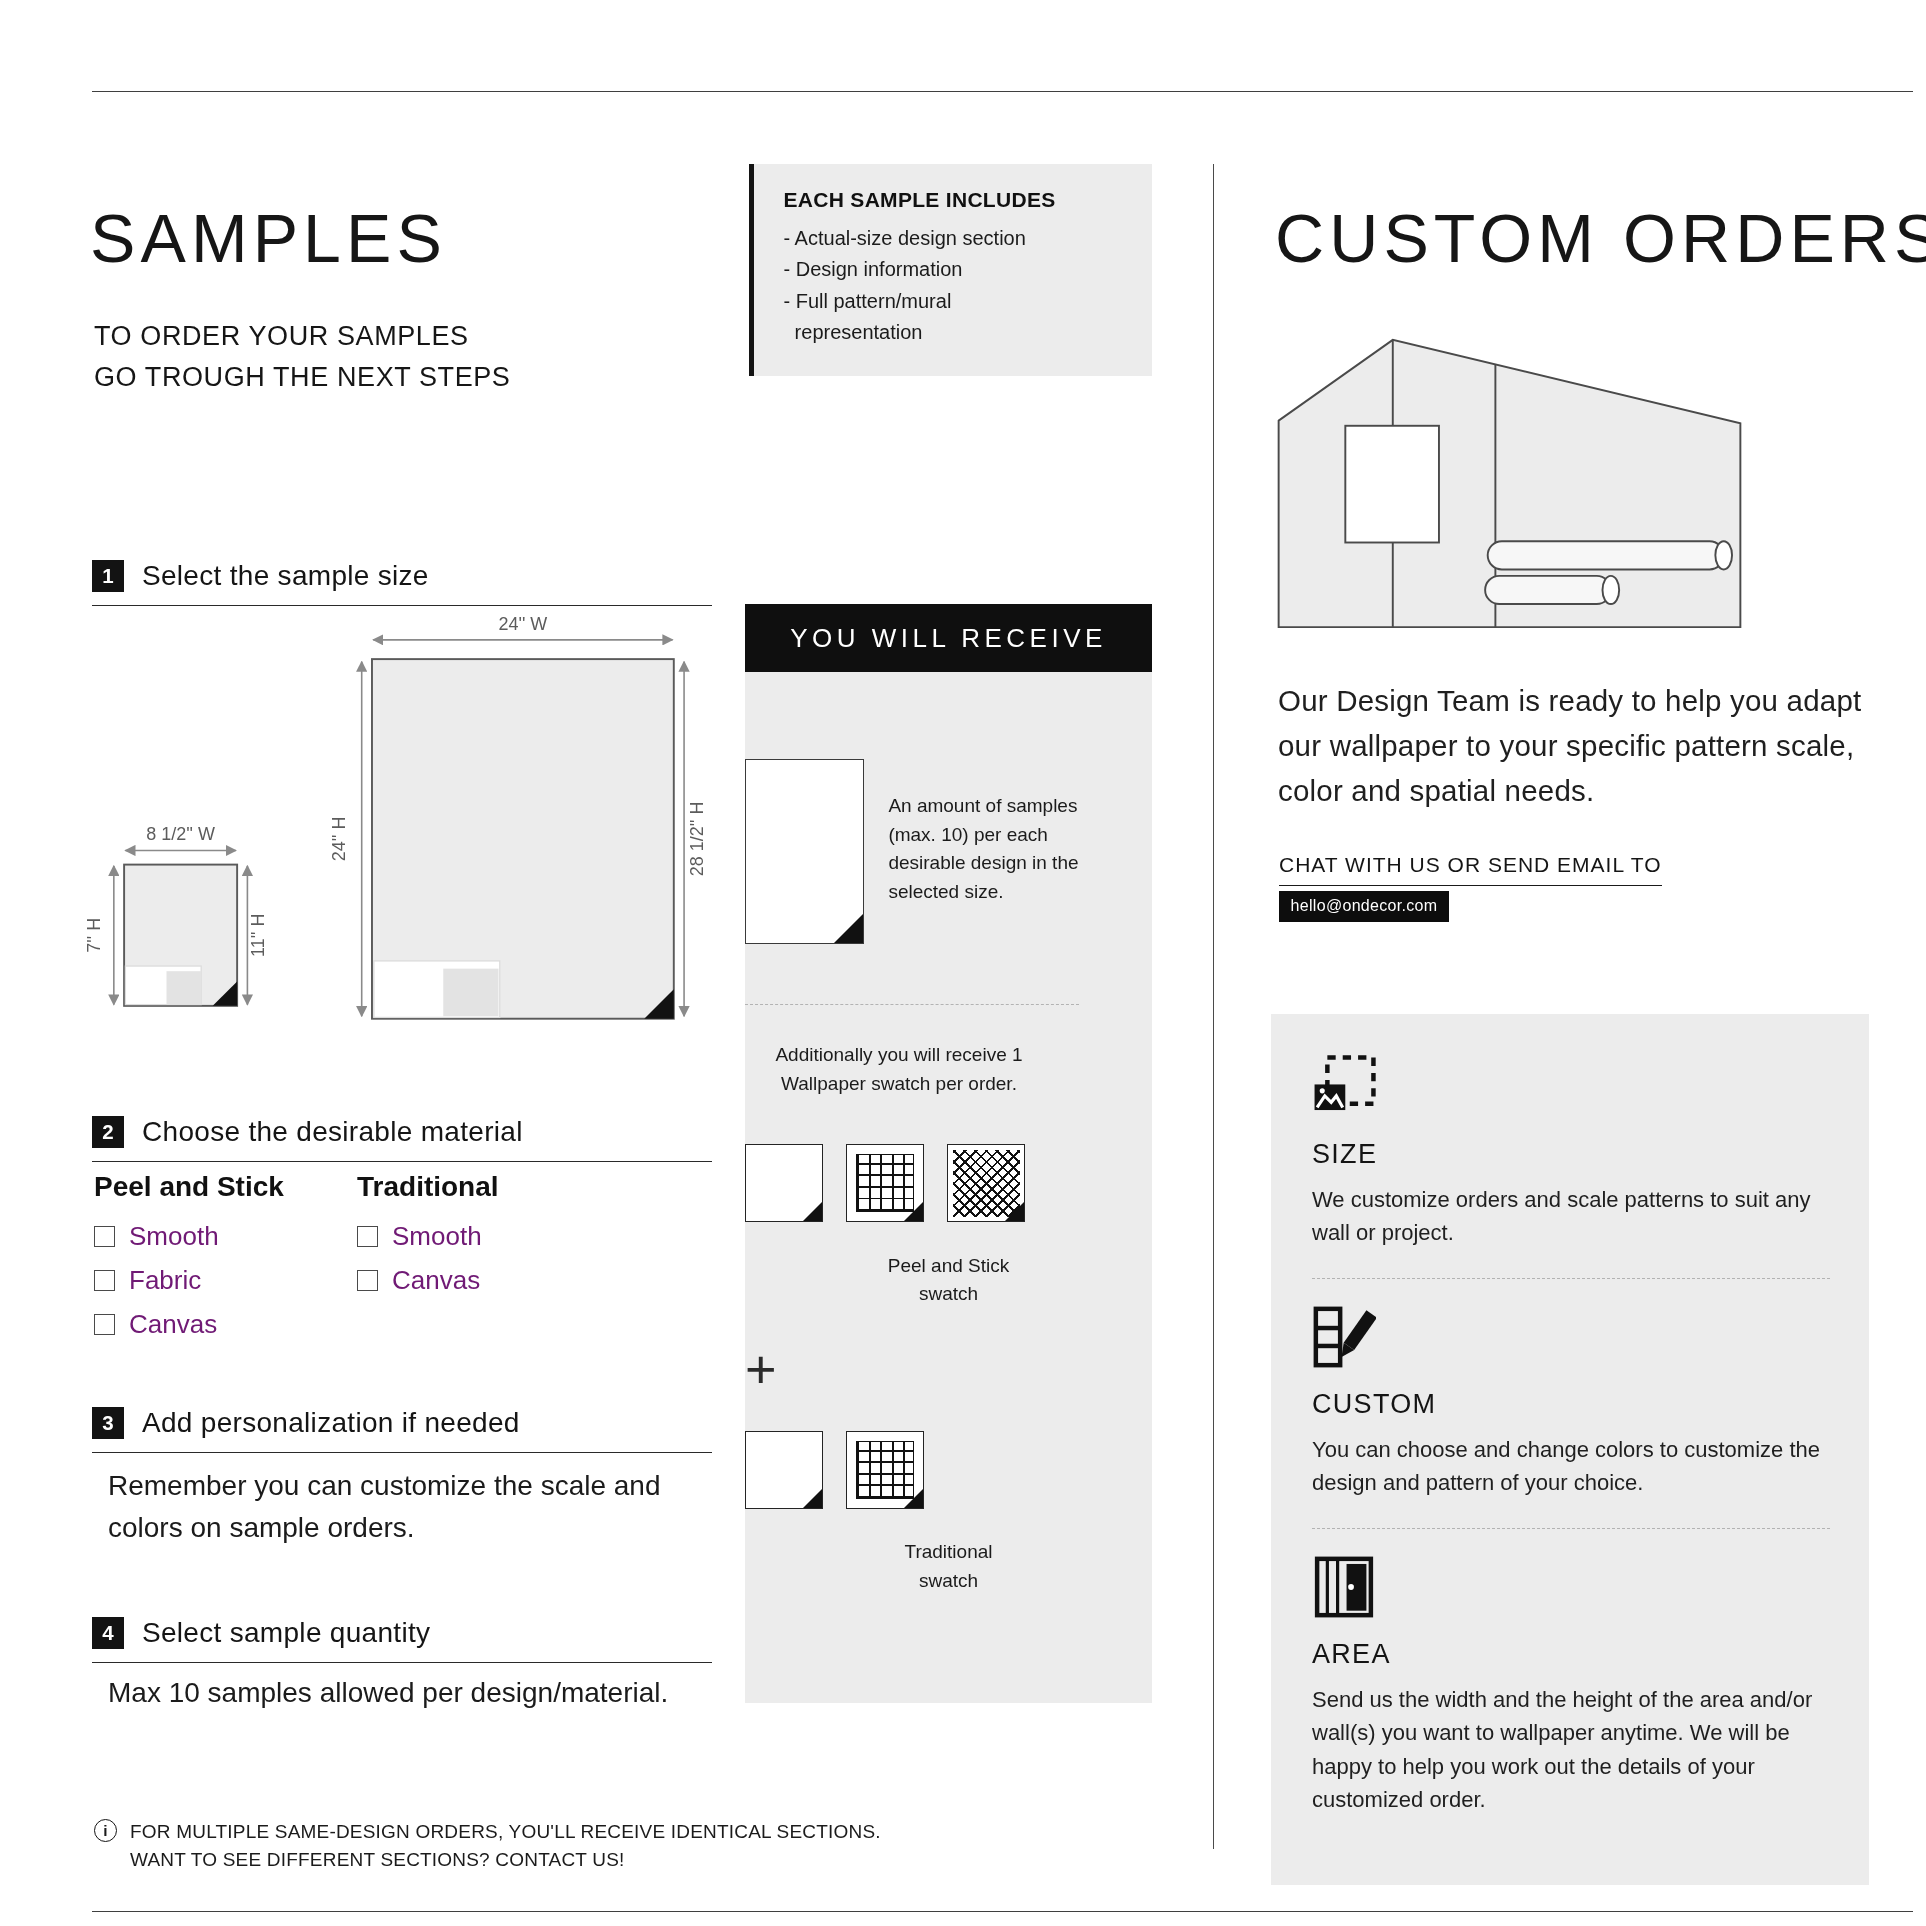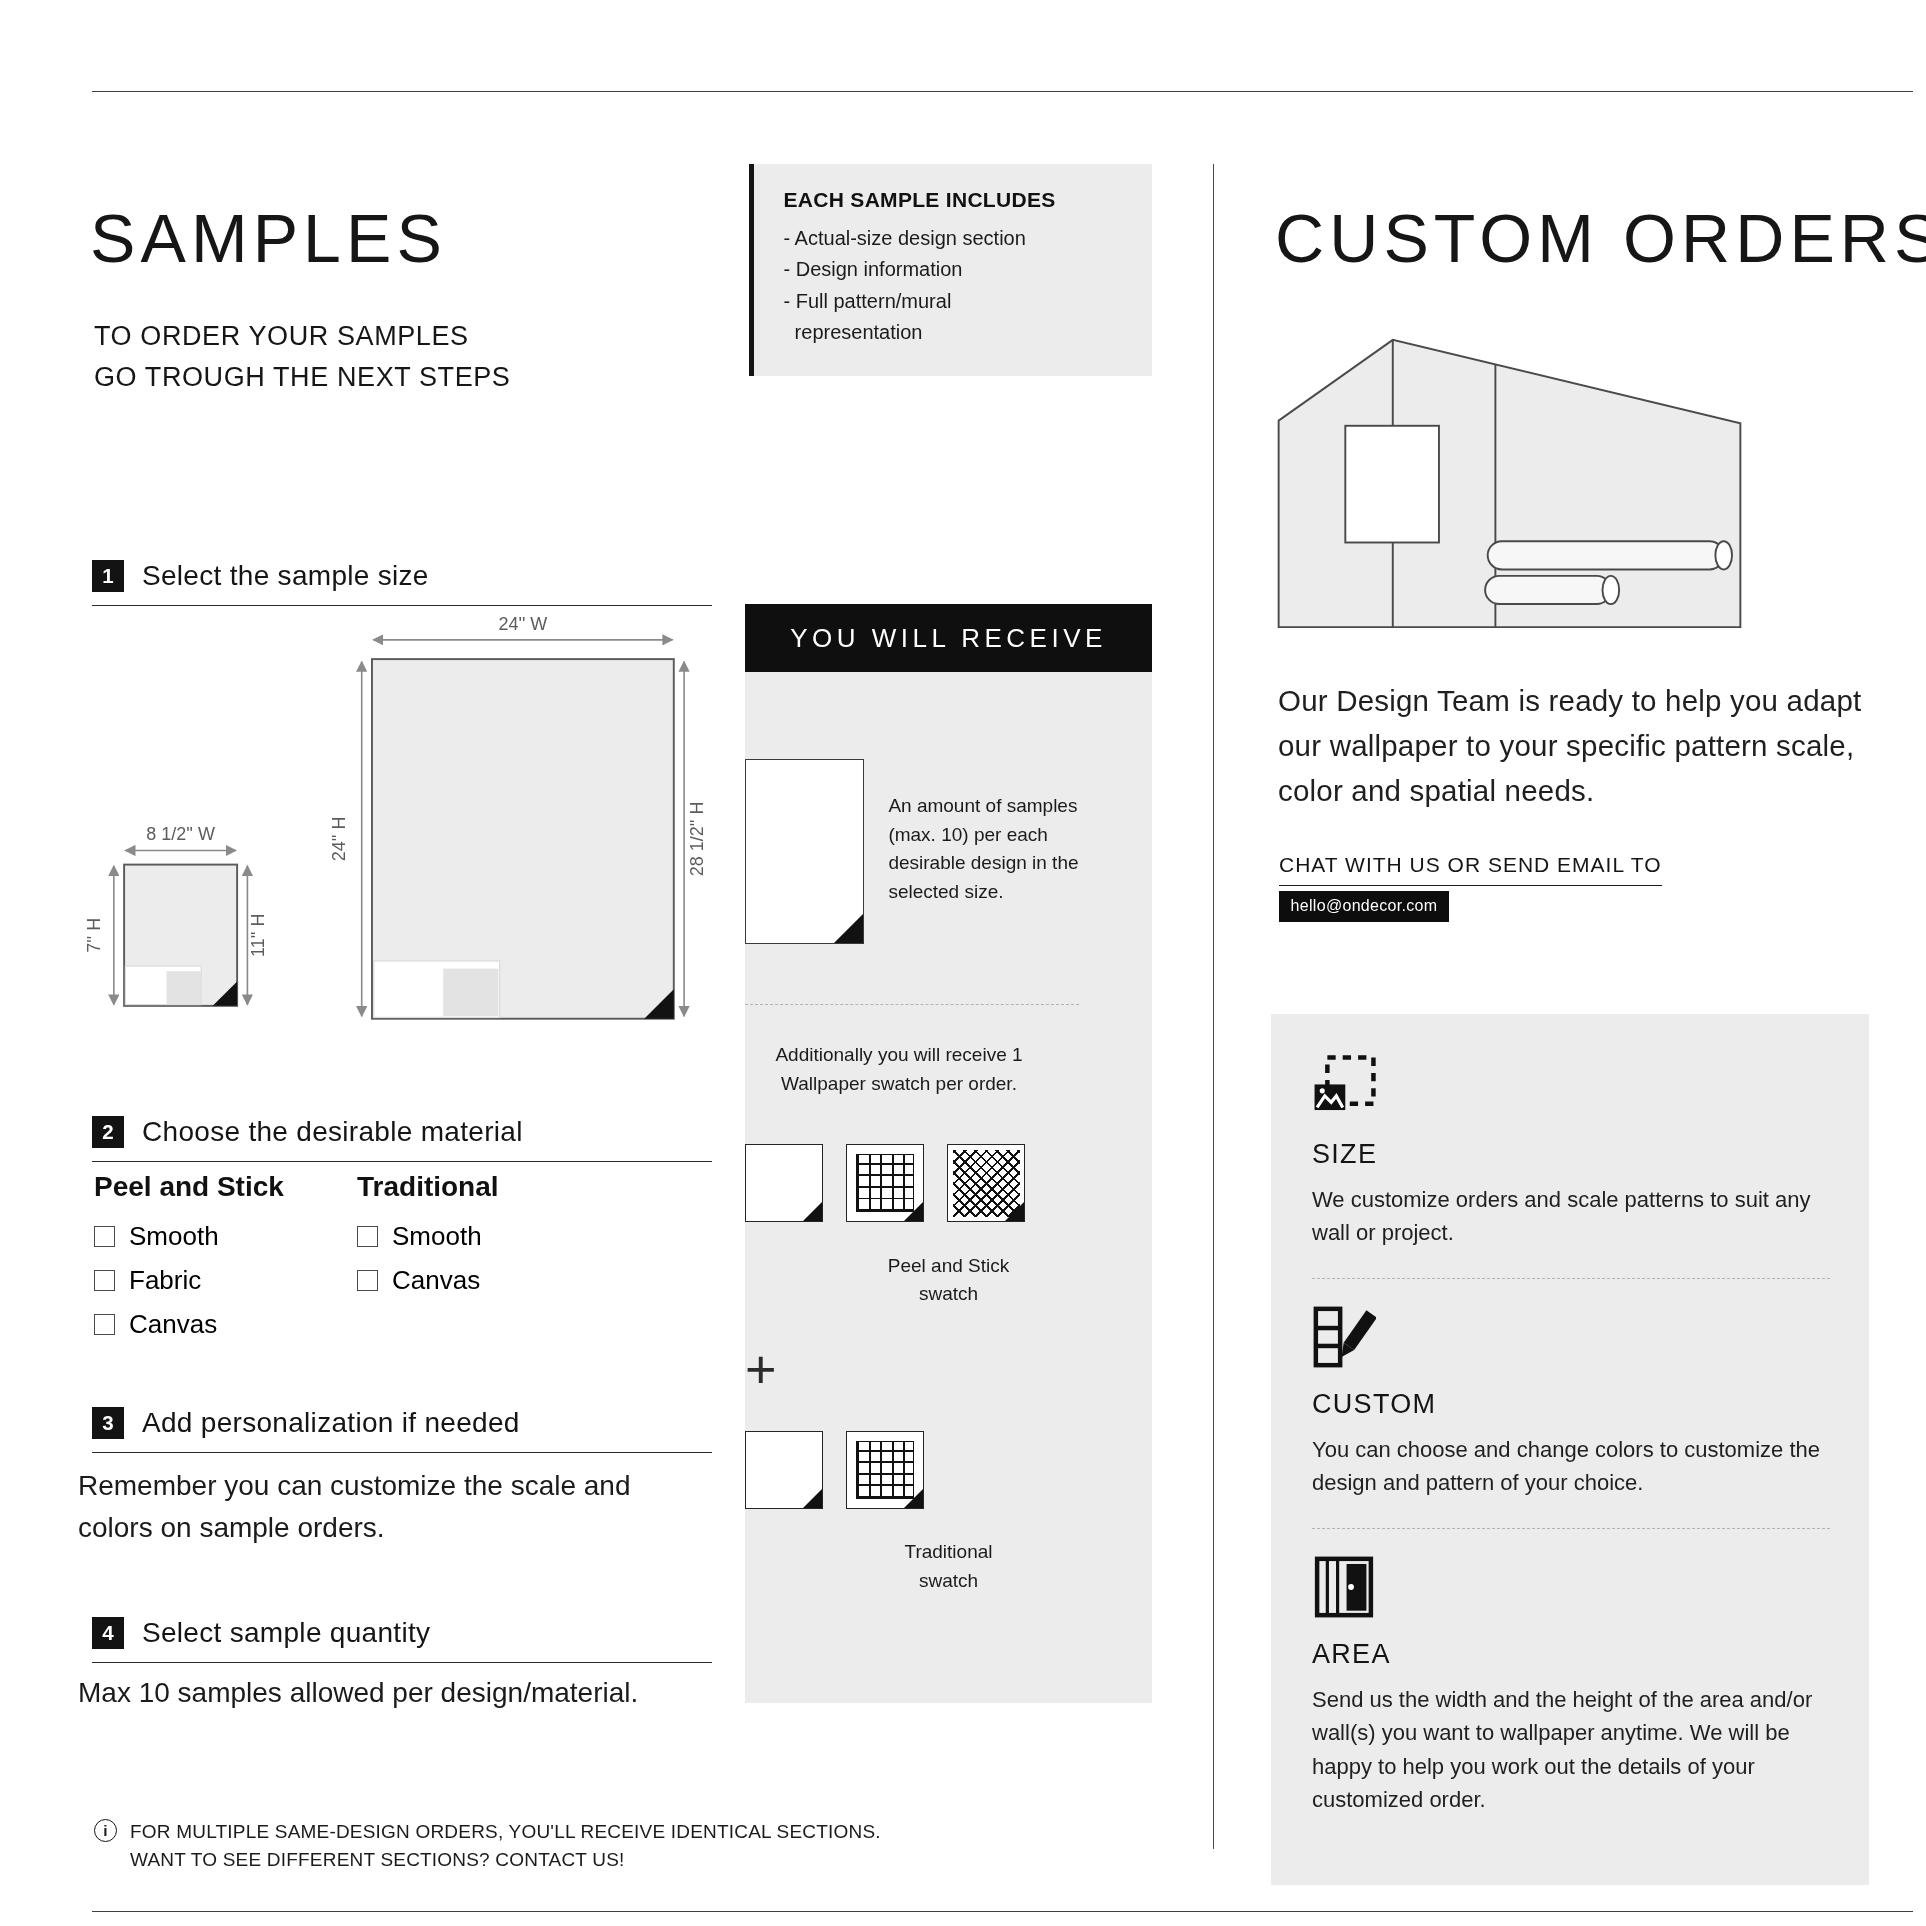--- a/index.html
+++ b/index.html
@@ -30,24 +30,24 @@
   .step-label{font-size:28px;letter-spacing:0.3px;color:#151515;}
   #step1{top:560px;} #step2{top:1116px;} #step3{top:1407px;} #step4{top:1617px;}
 
   .diagram-svg{position:absolute;left:92px;top:614px;overflow:visible;}
   .dim-text{fill:#5c5c5c;font-size:28px;font-family:"Liberation Sans","DejaVu Sans",sans-serif;}
 
   .materials{position:absolute;left:94px;top:1171px;display:flex;}
   .mat-col{width:212px;}
   .mat-col + .mat-col{width:auto;margin-left:51px;}
   .mat-title{font-size:28px;font-weight:bold;margin-bottom:18px;color:#111;}
-  .mat-opt{display:flex;align-items:center;gap:14px;font-size:26px;margin-bottom:13px;color:#000000;}
+  .mat-opt{display:flex;align-items:center;gap:14px;font-size:26px;margin-bottom:13px;color:#701a75;}
   .cb{width:19px;height:19px;border:1.9px solid #4a4a4a;flex:none;background:#fff;}
 
-  .step-text{position:absolute;left:78px;font-size:28px;line-height:1.5;width:597px;color:#1b1b1b;}
+  .step-text{position:absolute;left:108px;font-size:28px;line-height:1.5;width:597px;color:#1b1b1b;}
   #step3-text{top:1465px;} #step4-text{top:1672px;}
 
   .footnote{position:absolute;left:94px;top:1818px;display:flex;gap:13px;width:815px;
     font-size:19px;line-height:1.45;letter-spacing:0.2px;color:#1b1b1b;}
   .info-circle{width:23px;height:23px;border:1.9px solid #141414;border-radius:50%;display:flex;align-items:center;
     justify-content:center;font-size:15.4px;font-weight:bold;flex:none;margin-top:1.3px;box-sizing:border-box;}
 
   .receive-panel{position:absolute;left:745px;top:604px;width:407px;height:1099px;background:#ececec;
     box-sizing:border-box;display:flex;flex-direction:column;}
   .receive-header{width:100%;height:68px;background:#0f0f0f;color:#fff;display:flex;align-items:center;

